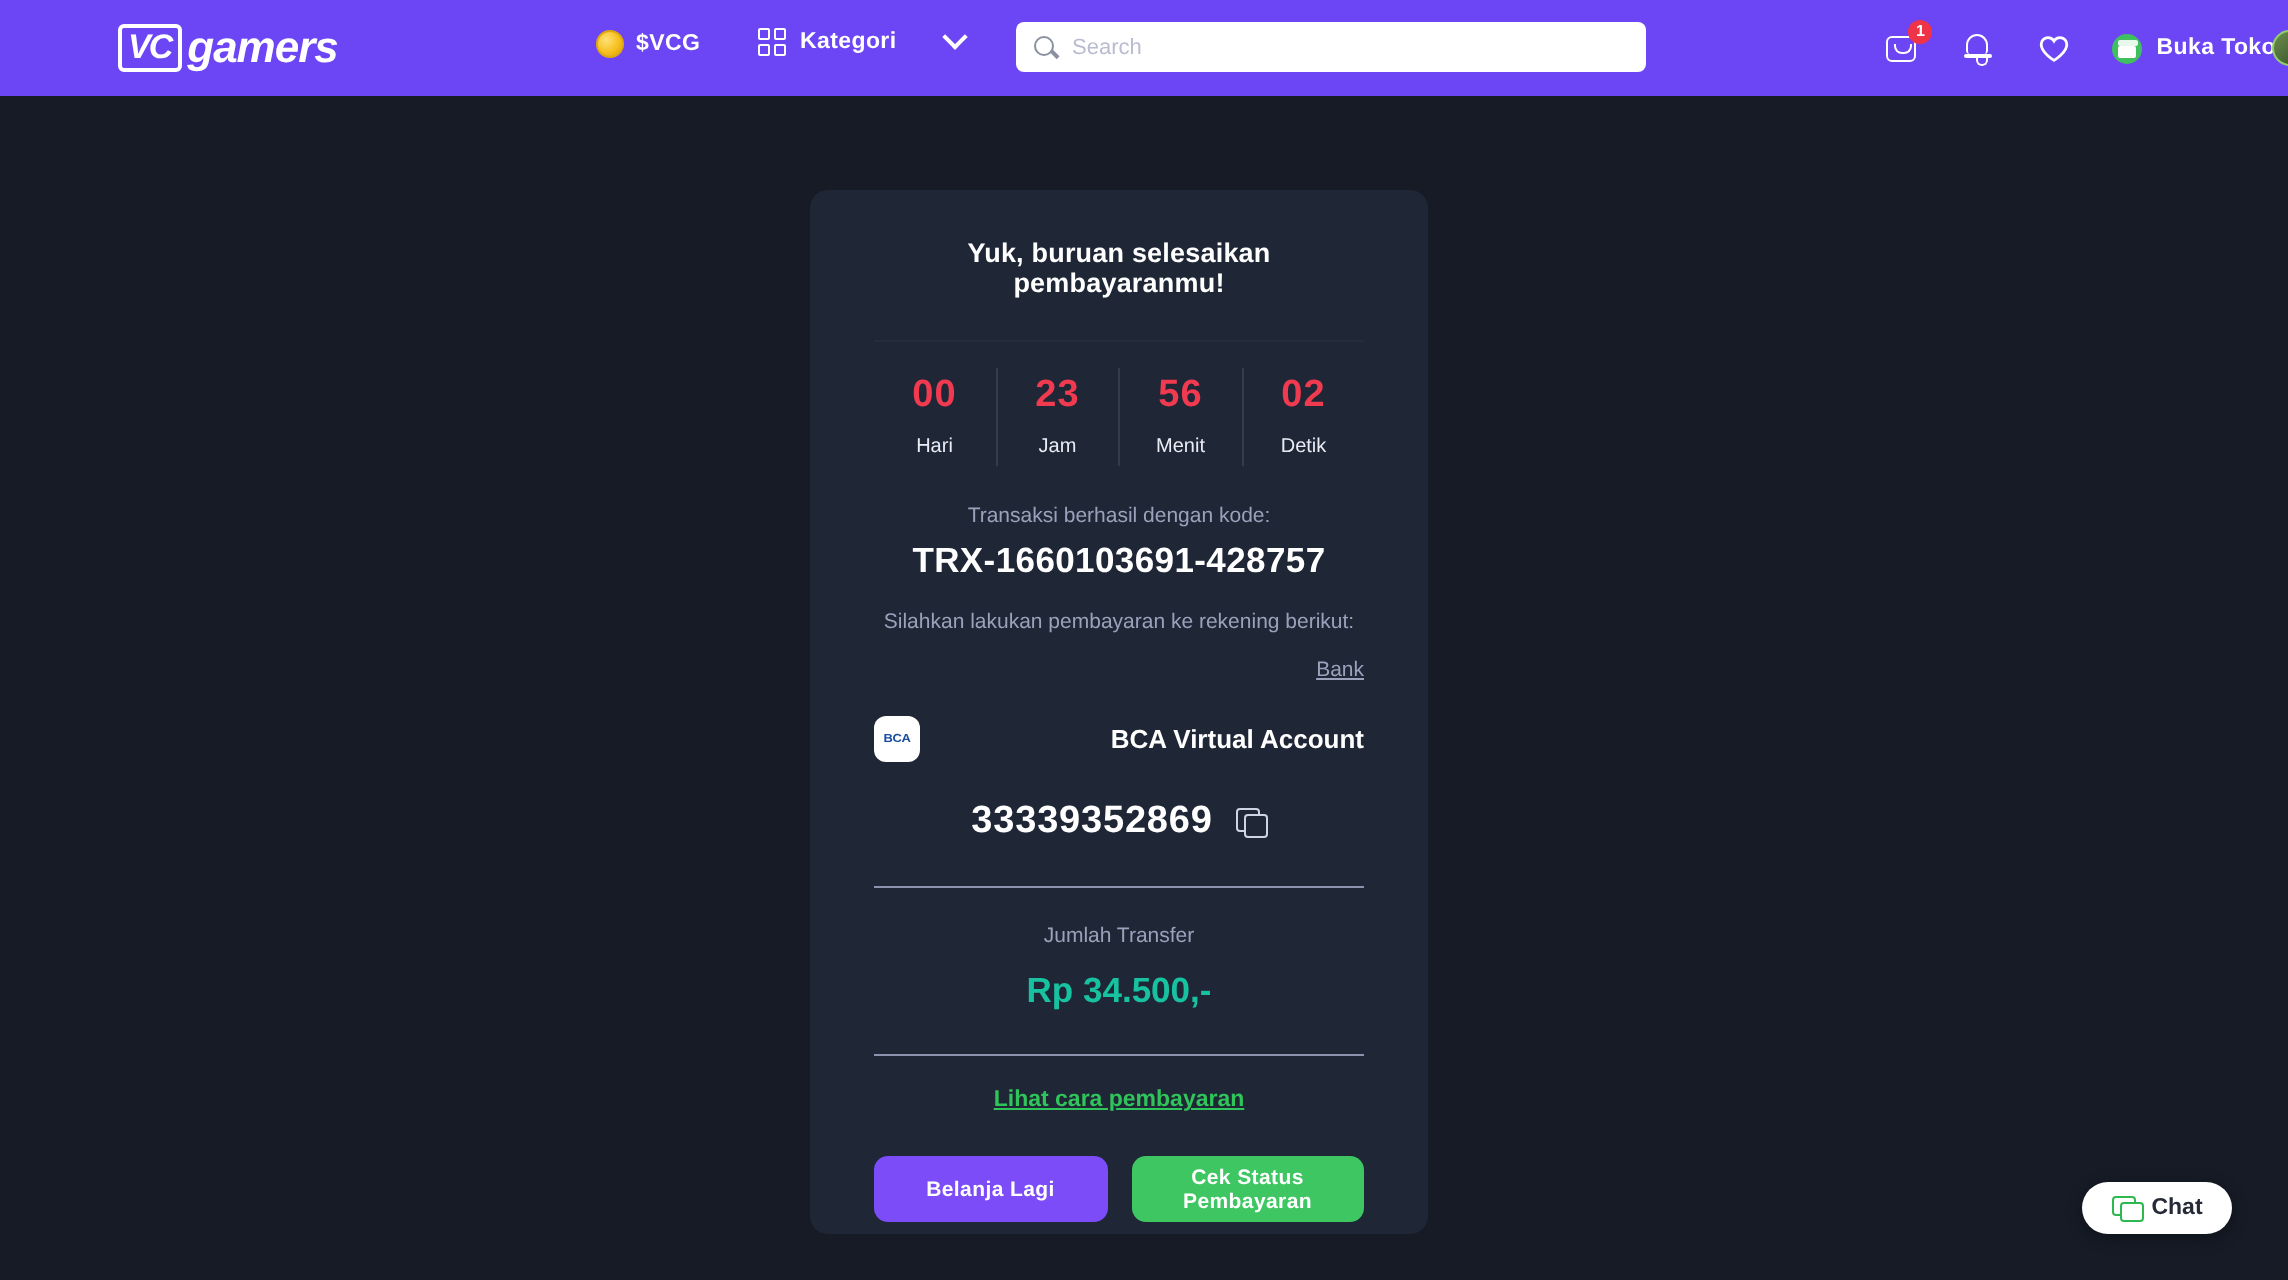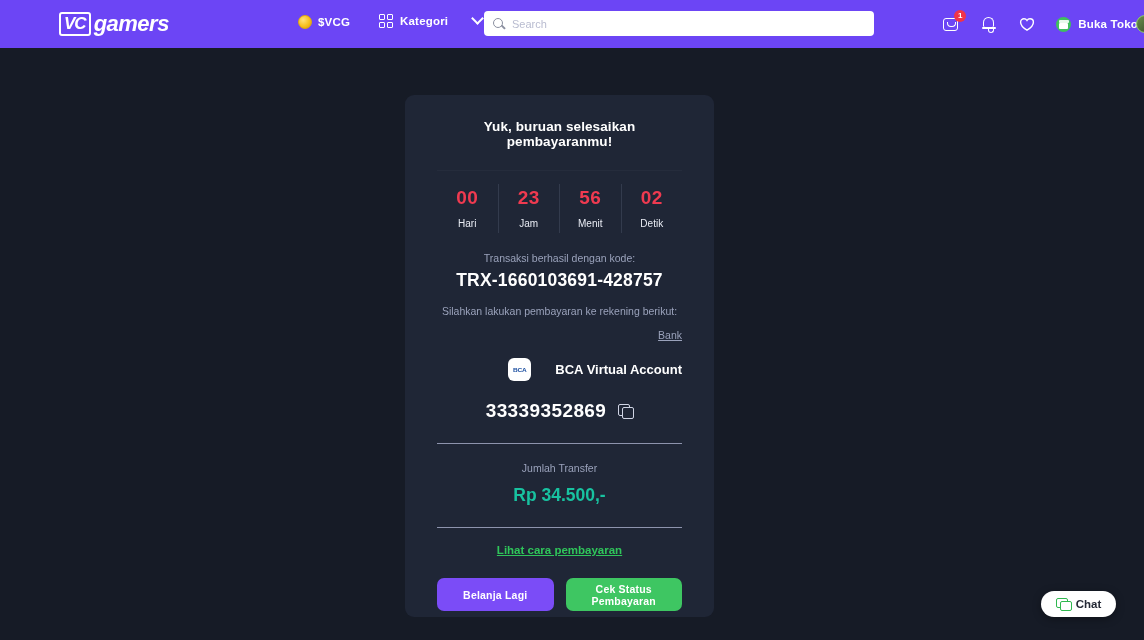--- a/index.html
+++ b/index.html
@@ -61,22 +61,22 @@
   }
   .grid-icon { display: grid; grid-template-columns: 6px 6px; grid-template-rows: 6px 6px; gap: 2px; }
   .grid-icon i { display: block; width: 6px; height: 6px; border: 1.4px solid #ffffff; border-radius: 1px; }
   .chev {
     width: 9px; height: 9px;
     border-right: 2px solid #ffffff; border-bottom: 2px solid #ffffff;
     transform: rotate(45deg); margin-left: 18px; margin-top: -5px;
   }
 
   .search-wrap {
-    position: absolute; left: 484px; top: 11px;
-    width: 390px; height: 25px;
+    position: absolute; left: 508px; top: 11px;
+    width: 315px; height: 25px;
     background: #ffffff; border-radius: 4px;
     display: flex; align-items: center; padding: 0 9px; gap: 7px;
   }
   .search-ico { width: 12px; height: 12px; position: relative; flex: 0 0 auto; }
   .search-ico::before {
     content: ""; position: absolute; left: 0; top: 0;
     width: 8px; height: 8px; border: 1.6px solid #8b90a0; border-radius: 50%;
   }
   .search-ico::after {
     content: ""; position: absolute; left: 7.5px; top: 8px;
@@ -188,21 +188,21 @@
   .trx-label { text-align: center; color: #9aa2bb; font-size: 10.5px; margin-top: 19px; }
   .trx-code {
     text-align: center; color: #ffffff;
     font-size: 17.5px; font-weight: bold; margin-top: 6px; letter-spacing: .2px;
   }
 
   .pay-label { text-align: center; color: #9aa2bb; font-size: 10.5px; margin-top: 14px; }
   .bank-label { text-align: right; color: #9aa2bb; font-size: 10.5px; margin-top: 12px; text-decoration: underline; }
 
   .bank-row {
-    display: flex; align-items: center; justify-content: flex-end;
+    display: flex; align-items: center; justify-content: space-between;
     gap: 24px; margin-top: 17px;
   }
   .bank-logo {
     width: 23px; height: 23px; border-radius: 6px;
     background: #ffffff;
     display: flex; align-items: center; justify-content: center;
   }
   .bank-logo span {
     color: #1b4ea0; font-size: 6.5px; font-weight: bold;
     letter-spacing: -.2px; transform: scaleY(.9);

